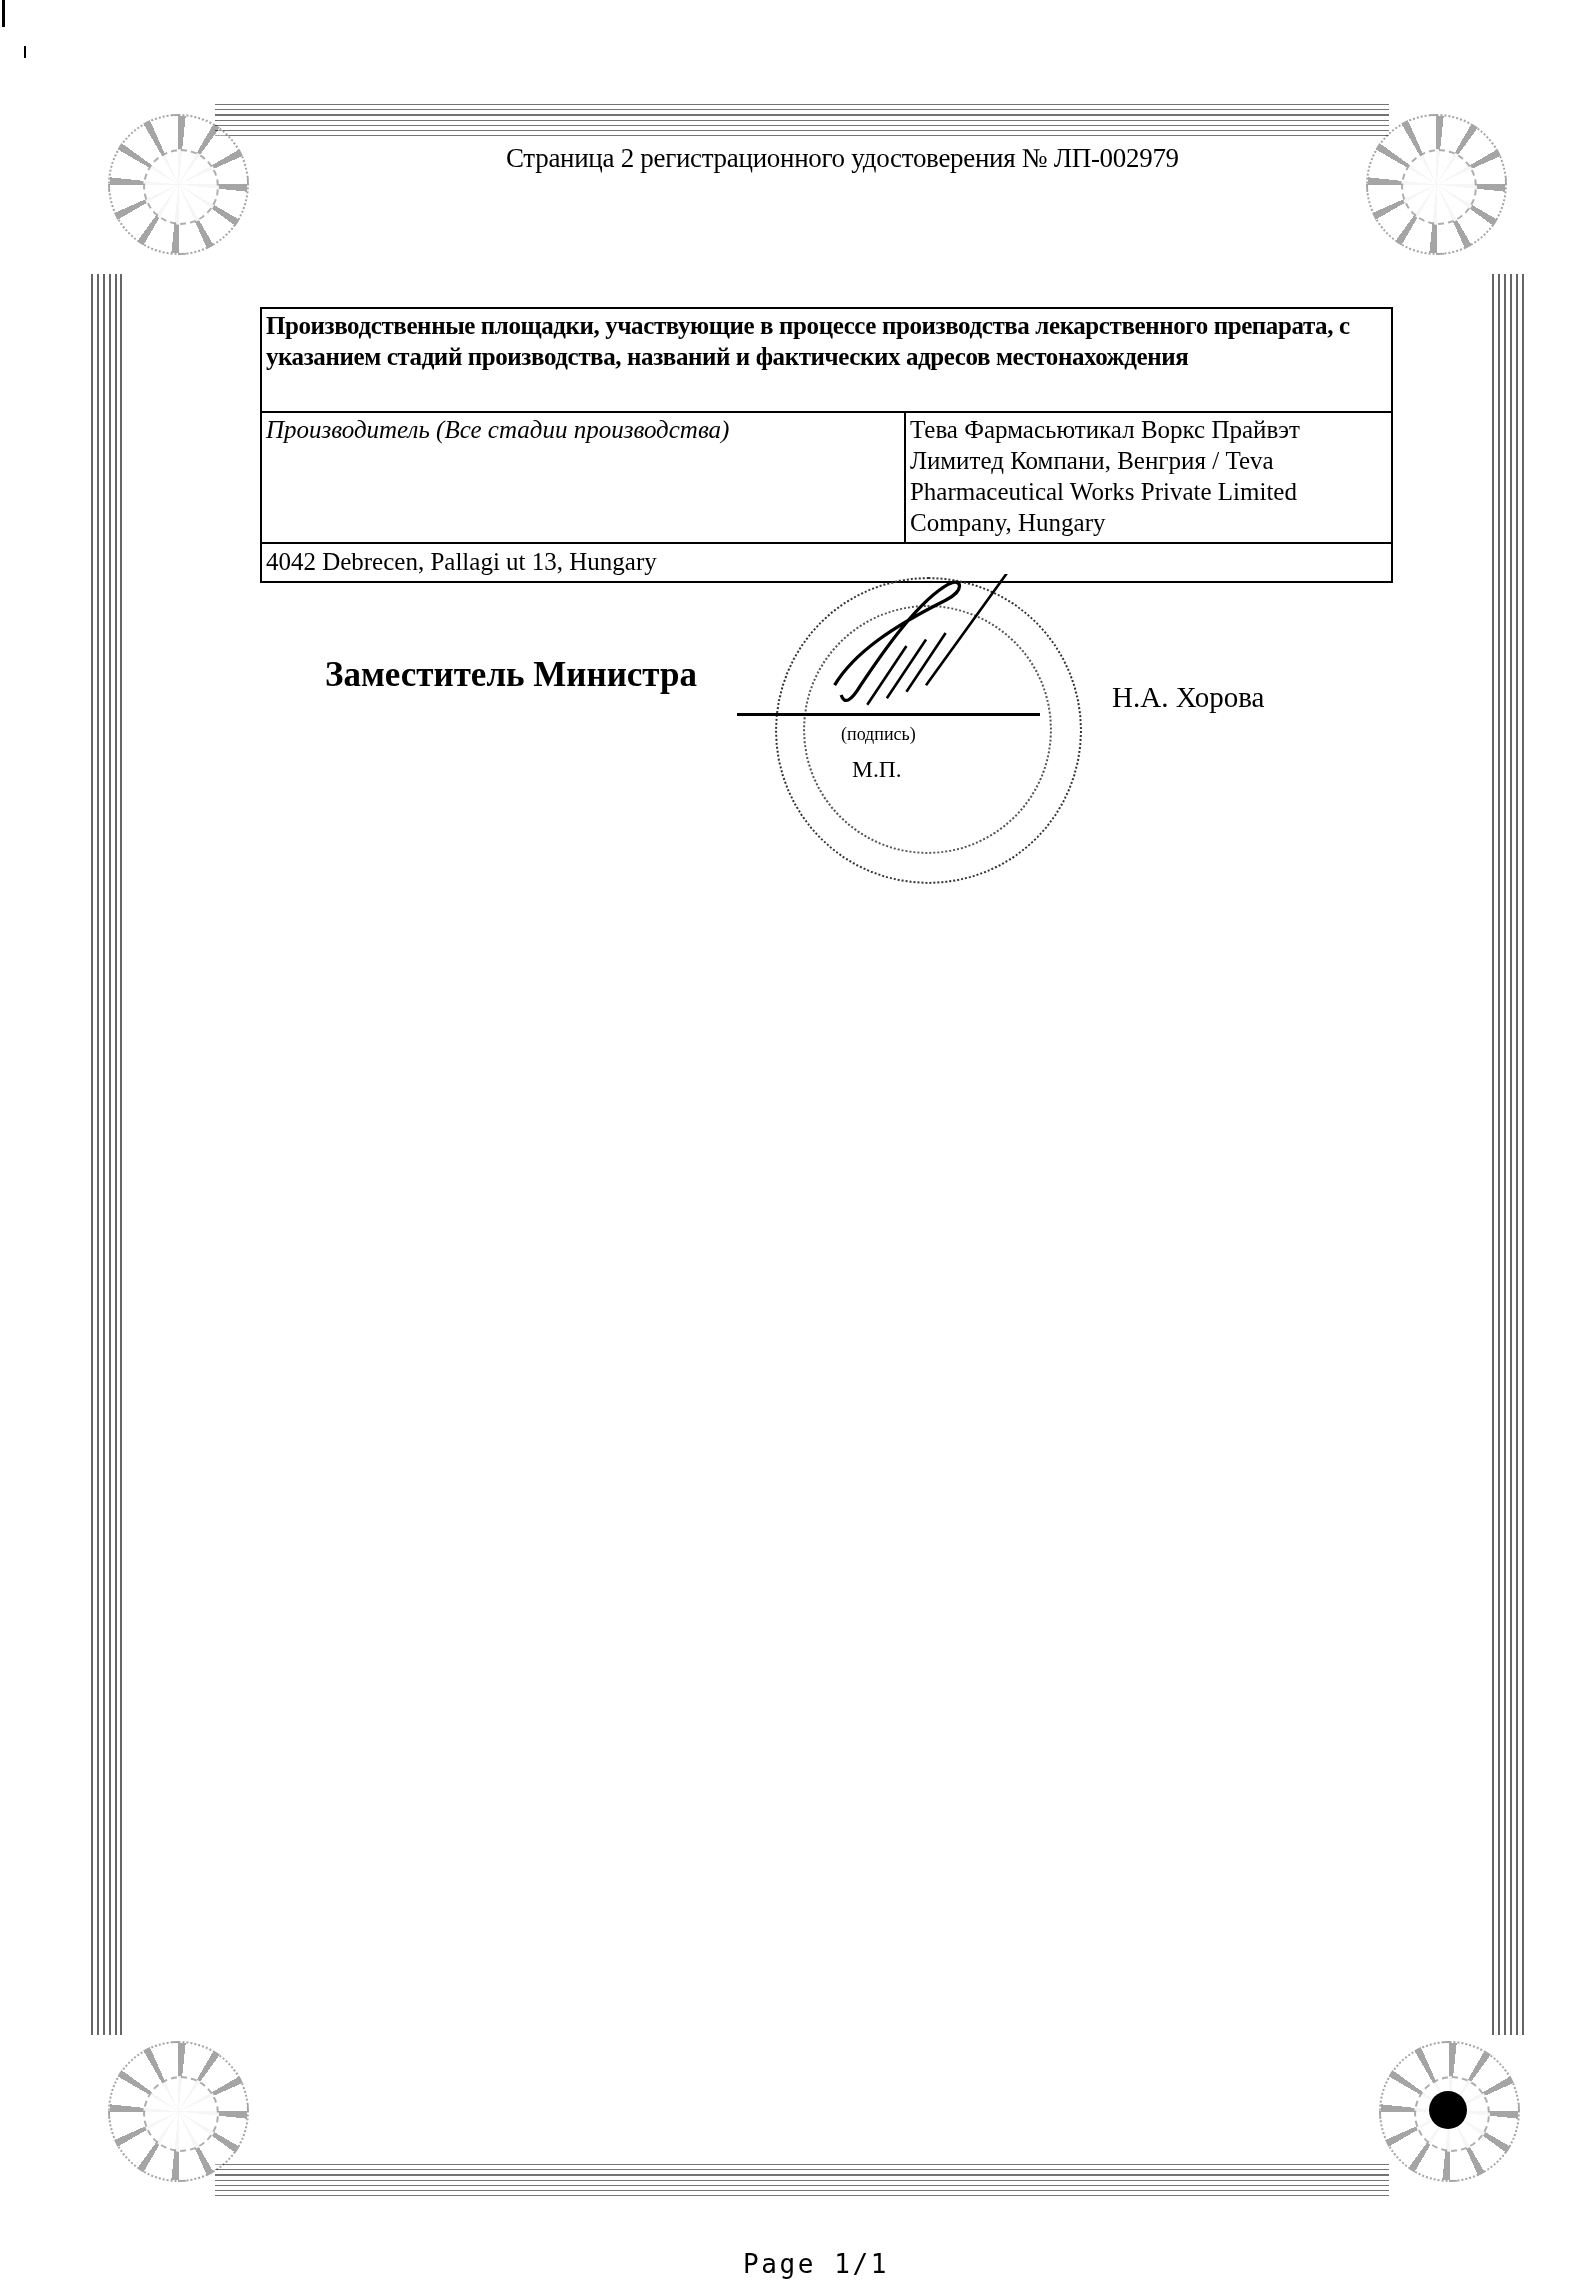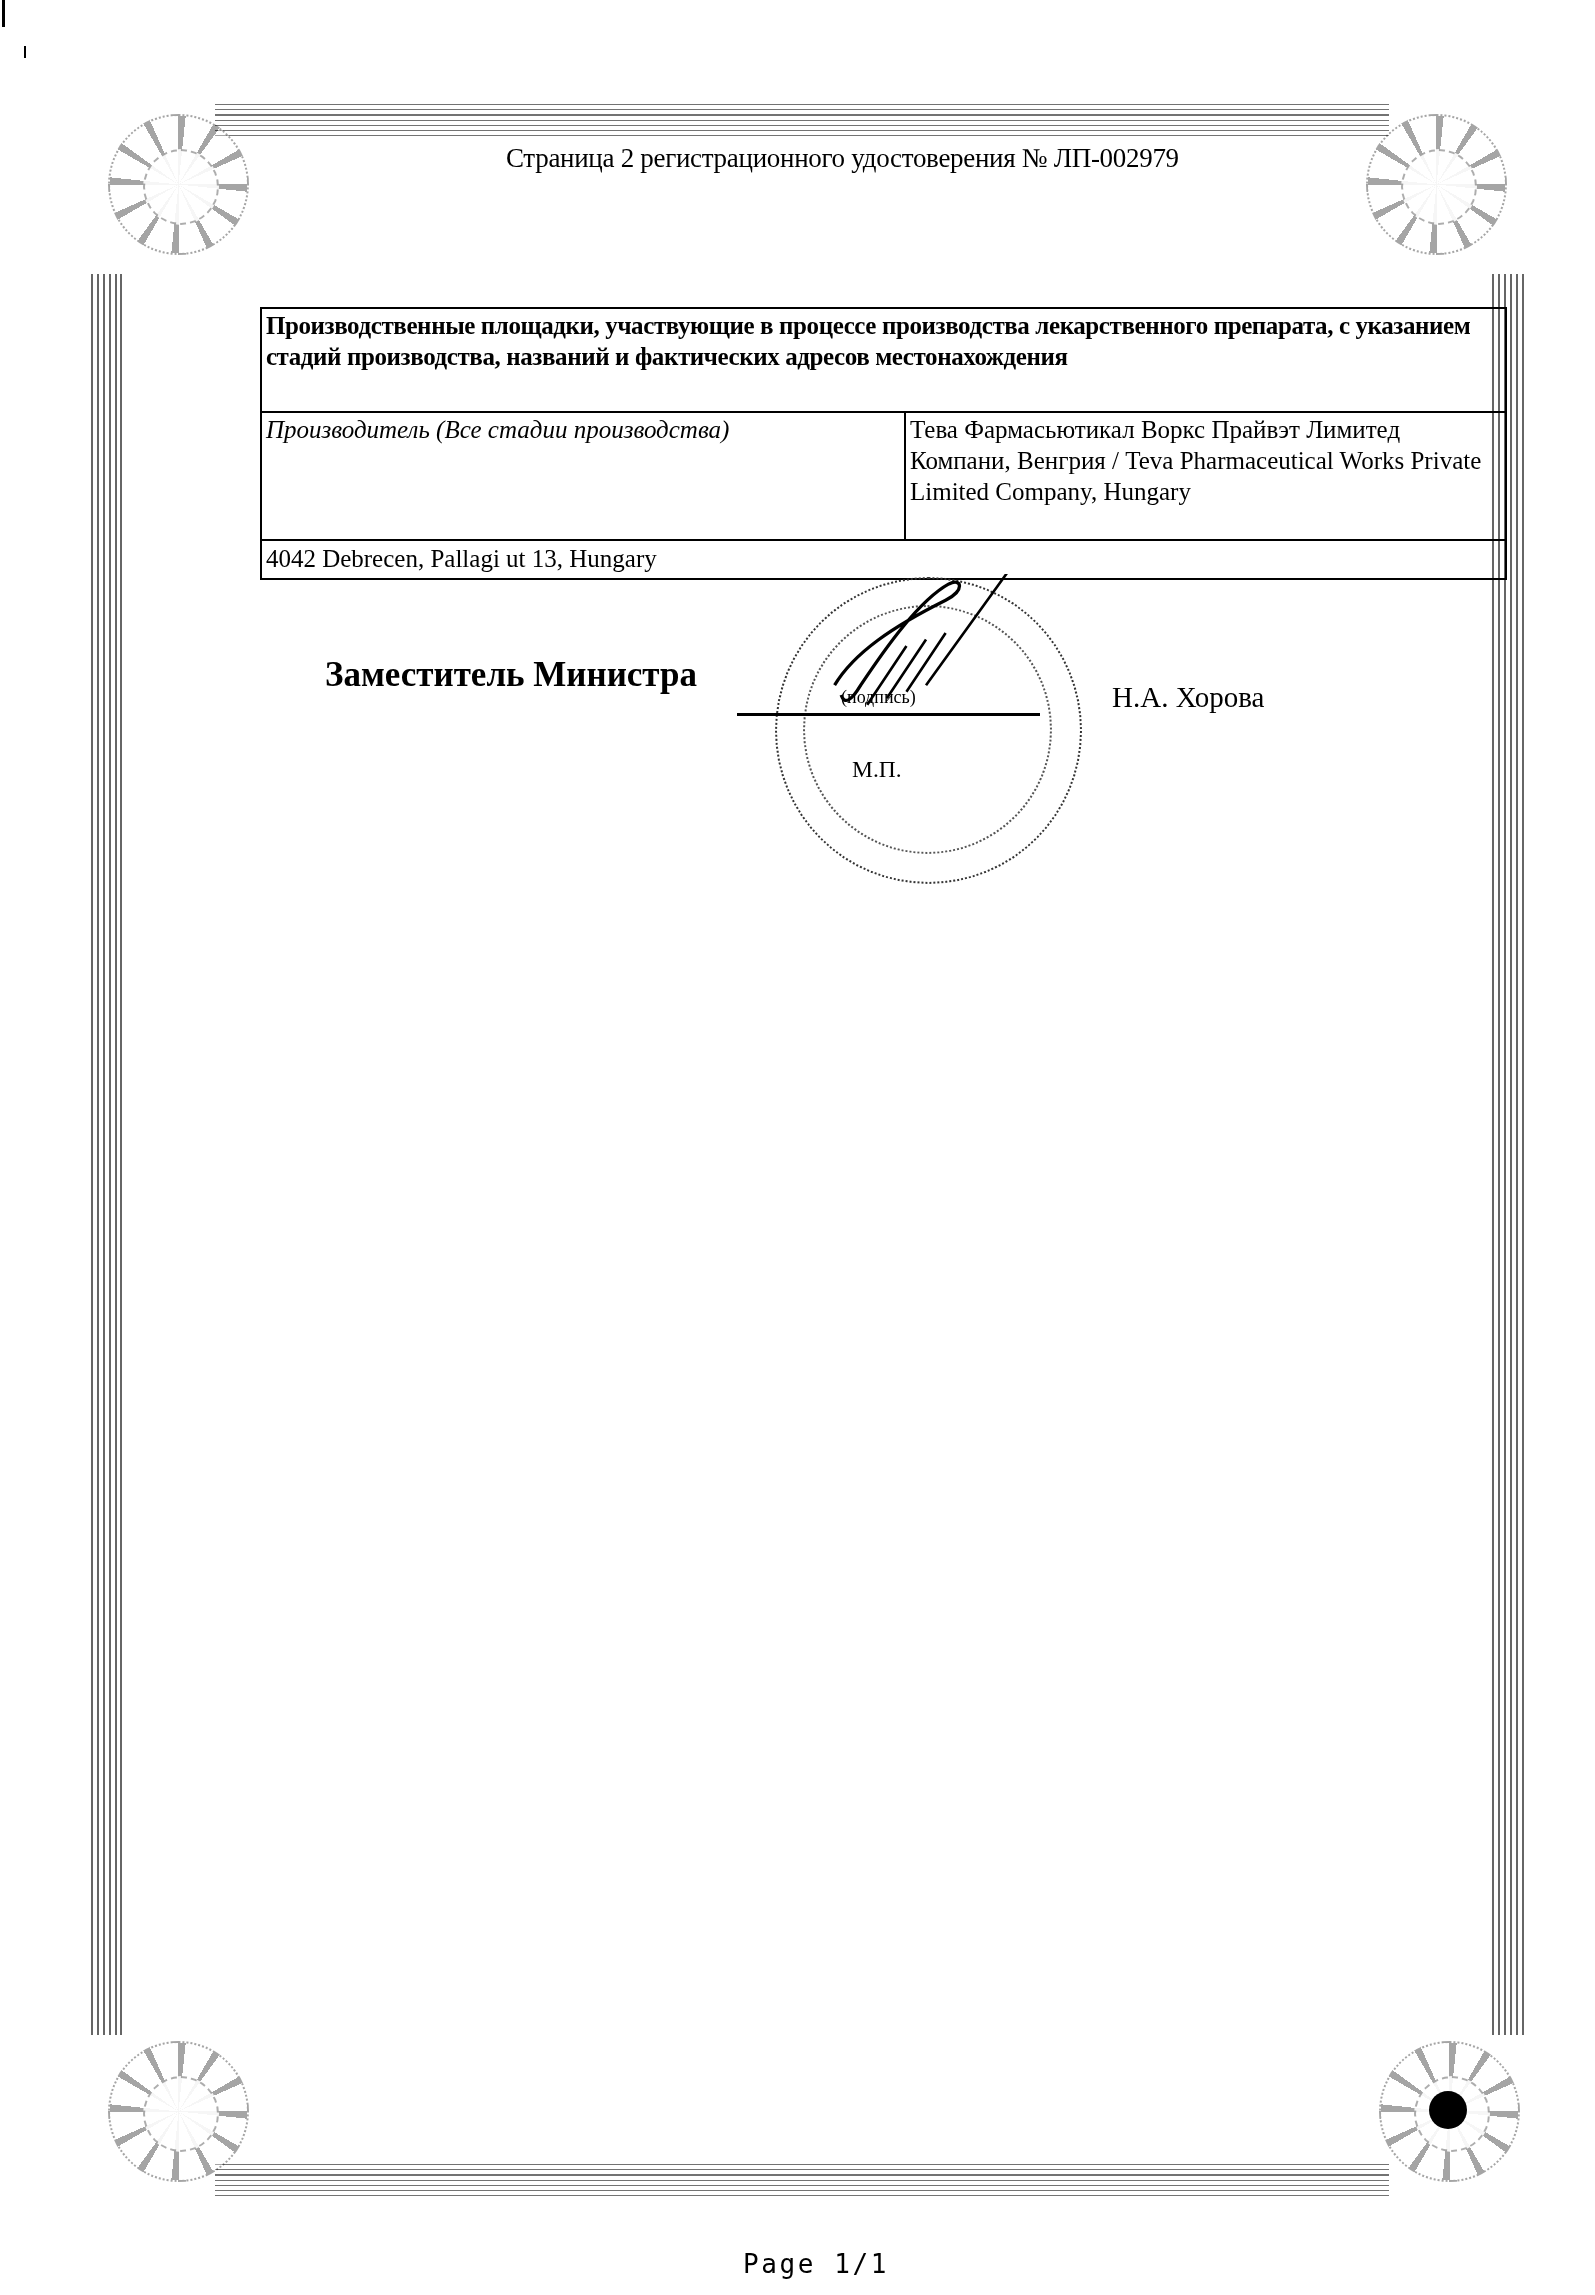--- a/index.html
+++ b/index.html
@@ -24,32 +24,32 @@
     background: repeating-conic-gradient(#000 0 6deg, #fff 6deg 30deg);
     opacity:.35; }
   .rosette-inner { position:absolute; left:33px; top:33px; width:72px; height:72px;
     border-radius:50%; border:2px dashed #000; background:#fff; opacity:.9; }
   .dot { width:38px; height:38px; border-radius:50%; background:#000; }
   .speck { position:absolute; left:2px; top:0; width:2.6px; height:27px; background:#000; }
   .speck2 { position:absolute; left:23.5px; top:46px; width:2.6px; height:11.7px; background:#000; }
 
   .title { left:506px; top:143px; font-size:27px; white-space:nowrap; letter-spacing:-0.3px; }
 
-  table.reg { position:absolute; left:260px; top:307px; width:1247px;
+  table.reg { position:absolute; left:260px; top:307px; width:1133px;
     border-collapse:collapse; font-size:25px; line-height:31px; }
   table.reg td { border:2.6px solid #000; vertical-align:top; padding:1.3px 5.2px 3.9px 3.9px; }
   table.reg td.split { border-right:1.3px dashed #000; }
   .hdr { font-weight:bold; letter-spacing:-0.4px; height:97px; }
   .it { font-style:italic; }
   .cell2 { height:121px; }
 
   .sig-role { left:325px; top:655px; font-size:35px; font-weight:bold; white-space:nowrap; }
   .sig-name { left:1112px; top:681px; font-size:29px; font-weight:normal; white-space:nowrap; }
   .sig-line { left:737px; top:713px; width:303px; height:3.3px; background:#000; }
-  .sig-caption { left:841px; top:687px; font-size:18px; white-space:nowrap; }
+  .sig-caption { left:841px; top:724px; font-size:18px; white-space:nowrap; }
   .mp { left:852px; top:756px; font-size:23.5px; white-space:nowrap; }
 
   .stamp { left:775px; top:577px; width:307px; height:307px; border-radius:50%;
     border:2.6px dotted #333; box-sizing:border-box; }
   .stamp-inner { position:absolute; left:26px; top:26px; width:249px; height:249px;
     border-radius:50%; border:2px dotted #555; box-sizing:border-box; }
   .signature { left:815px; top:574px; width:209px; height:157px; }
 
   .page-footer { left:743px; top:2249px; font-family:"DejaVu Sans Mono", monospace;
     font-size:26px; letter-spacing:2.6px; white-space:nowrap; }

